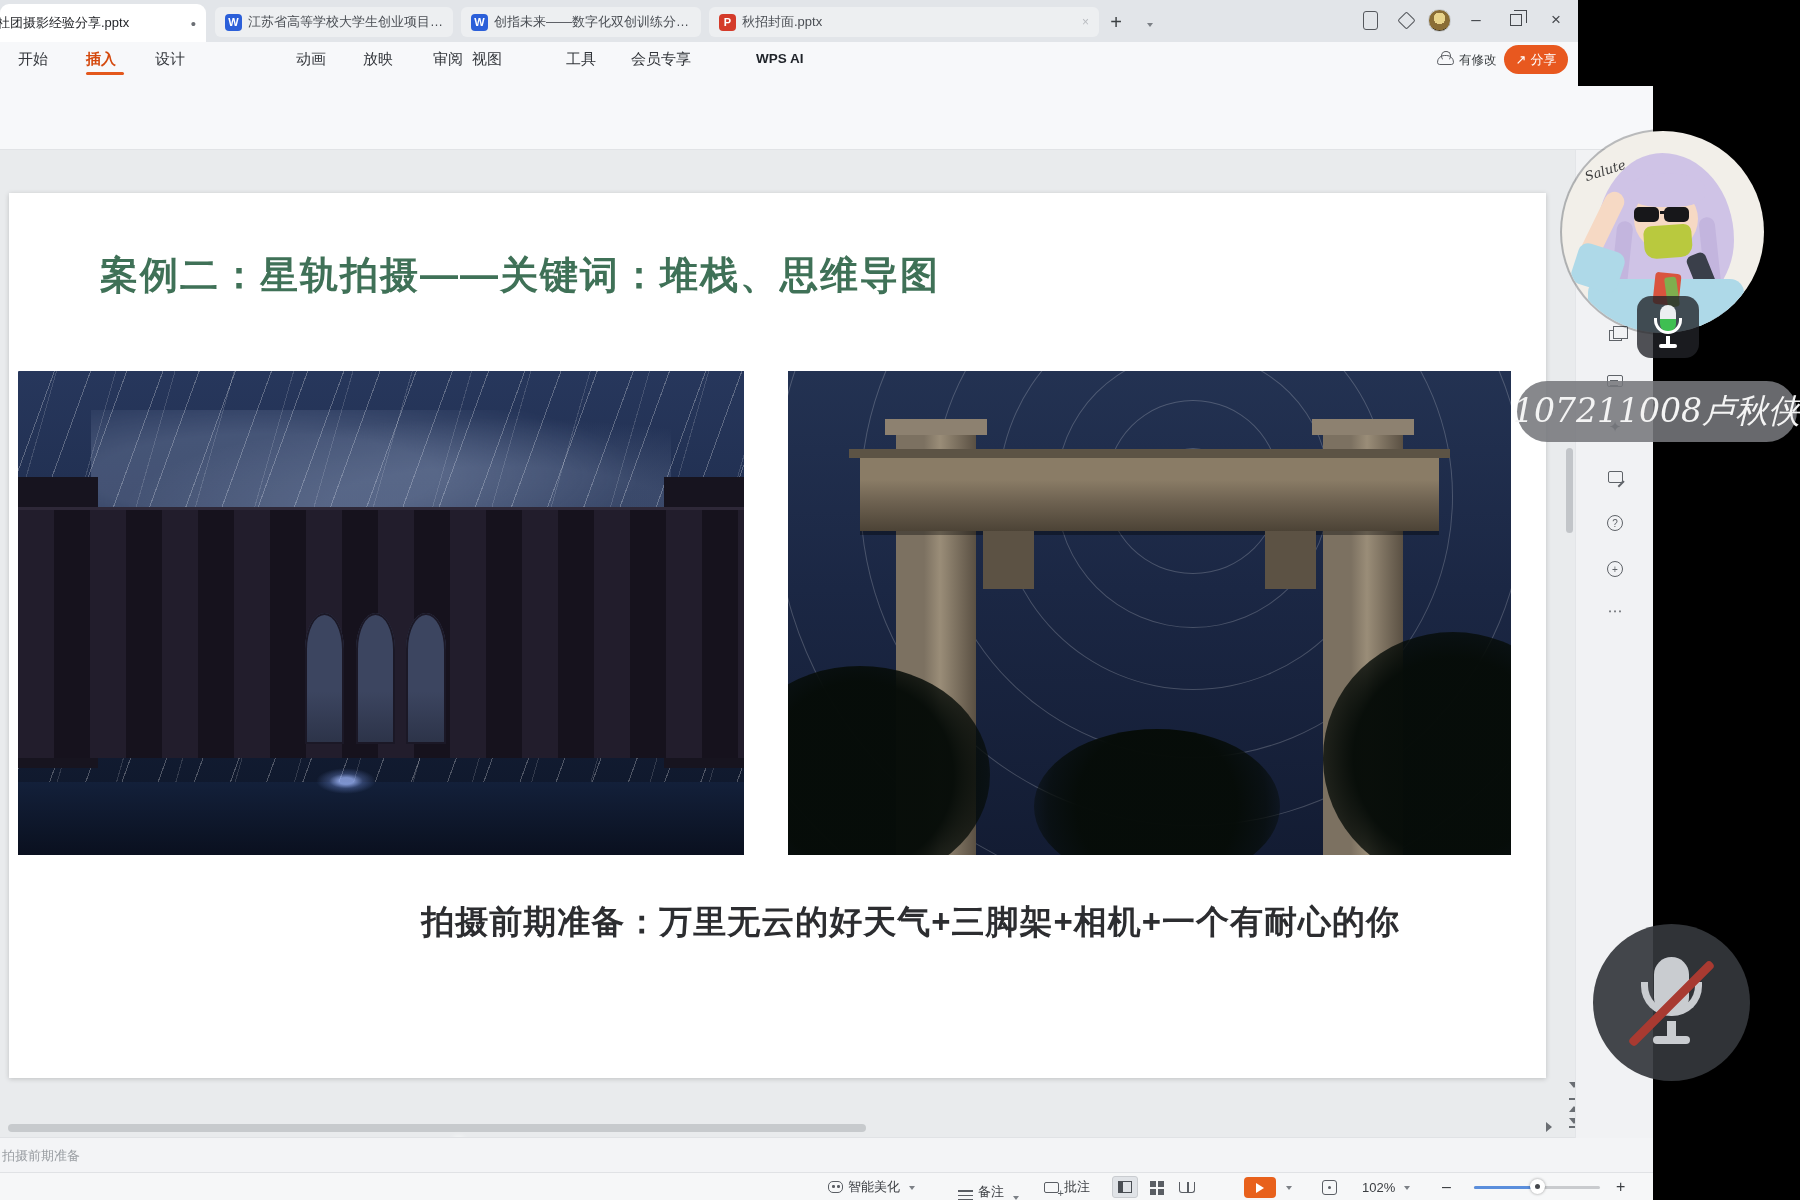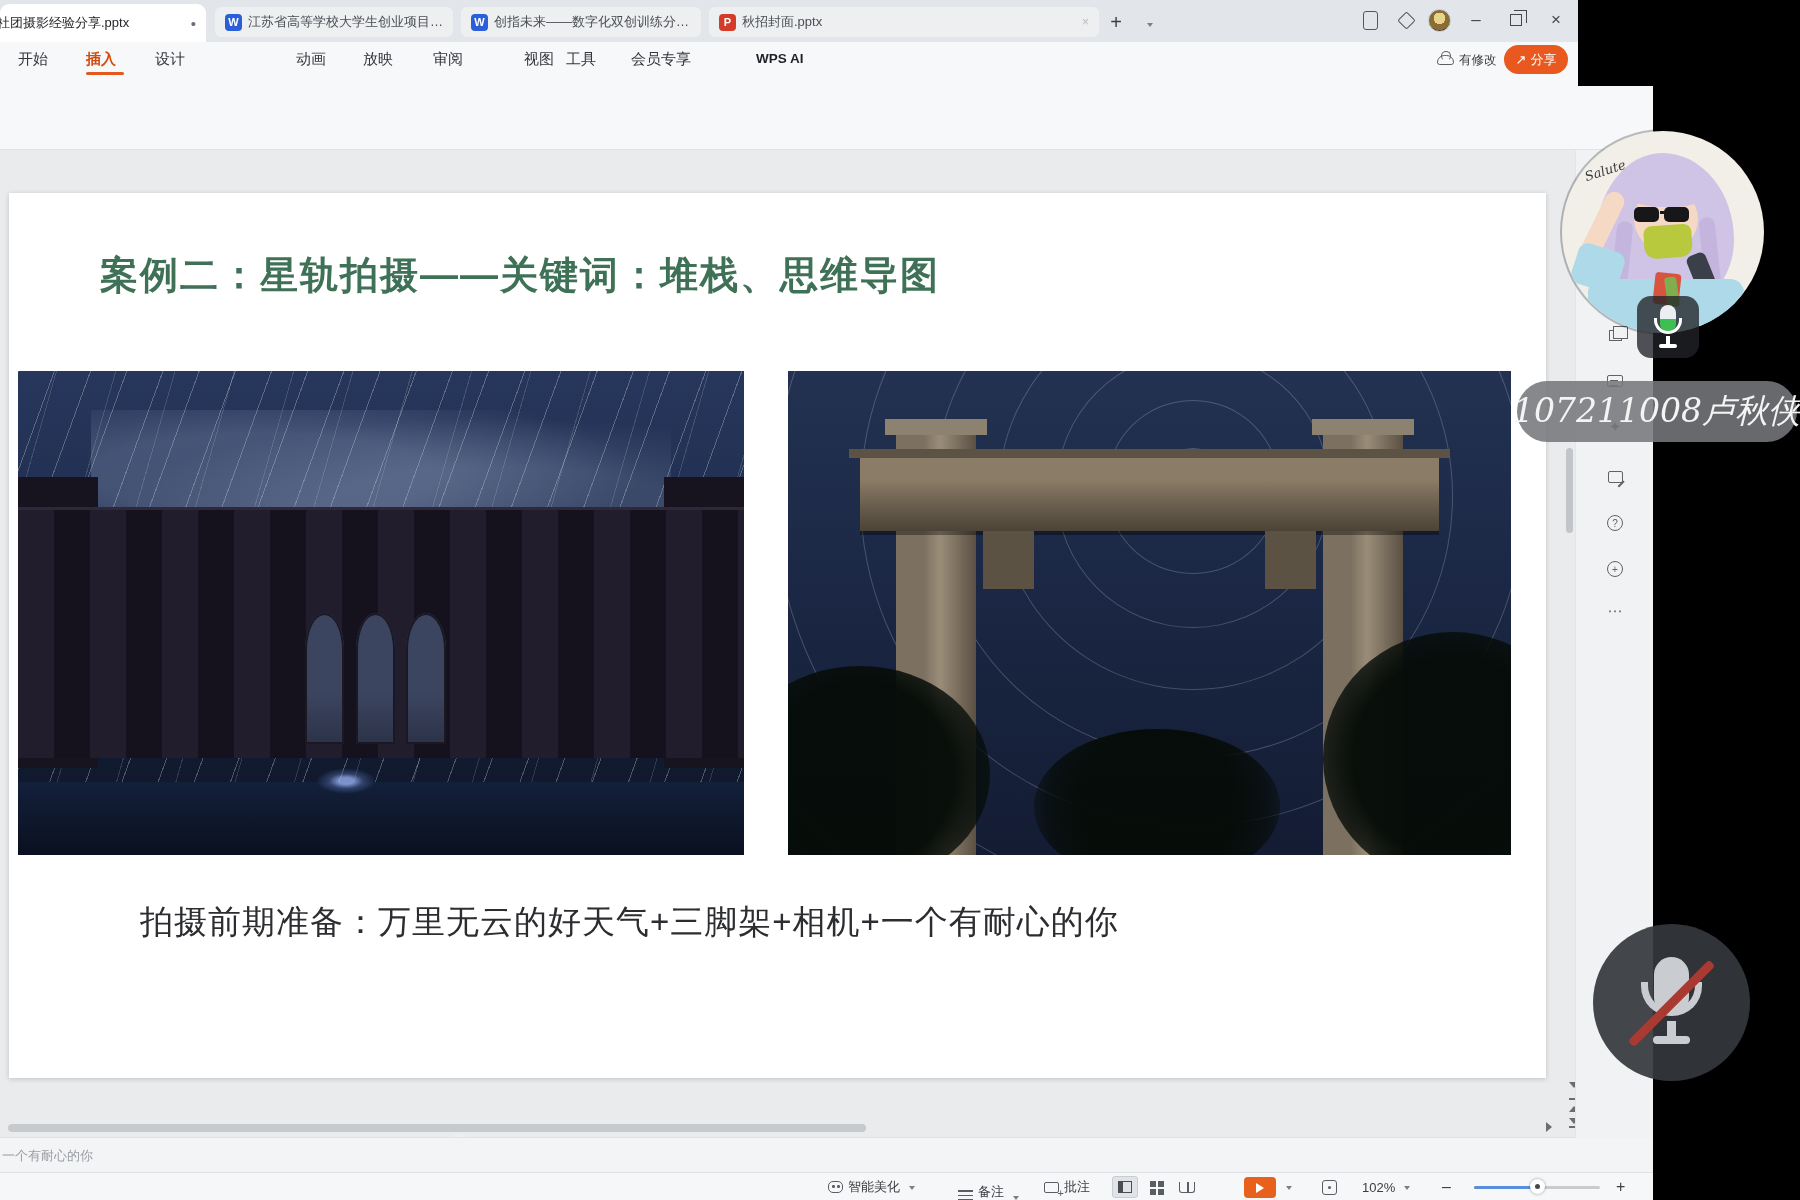--- a/index.html
+++ b/index.html
@@ -95,21 +95,21 @@
   .i-object { position:relative; width:15px; height:13px; border:1.6px solid #5a5e64; border-radius:2px; }
   .i-object::before { content:""; position:absolute; left:-4px; top:-4px; width:8px; height:7px; background:#f7f8fa; border:1.6px solid #5a5e64; }
   .i-clip { width:9px; height:16px; border:1.8px solid #5a5e64; border-radius:5px; transform:rotate(40deg); }
   .i-more { position:relative; width:20px; height:17px; border:1.6px solid #5a5e64; border-radius:3px; }
   .i-more::after { content:""; position:absolute; right:2px; bottom:2px; width:7px; height:7px; background:#7fae4e; border-radius:50% 0 50% 50%; }
 
   
   .docarea { position:absolute; left:0; top:150px; width:1575px; height:988px; background:#e9ebed; }
   .slide { position:absolute; left:9px; top:193px; width:1537px; height:885px; background:#fff; box-shadow:0 1px 5px rgba(0,0,0,.18); }
   .slide-title { position:absolute; left:100px; top:250px; font-size:38px; font-weight:bold; letter-spacing:2px; color:#3f7157; }
-  .slide-caption { position:absolute; left:140px; top:900px; width:1260px; text-align:left; font-size:33px; font-weight:normal; letter-spacing:1px; color:#2c2d30; }
+  .slide-caption { position:absolute; left:140px; top:900px; width:1260px; text-align:right; font-size:33px; font-weight:bold; letter-spacing:1px; color:#2c2d30; }
 
   
   .photoL { position:absolute; left:18px; top:371px; width:726px; height:484px; overflow:hidden;
             background:linear-gradient(180deg,#27375c 0%,#1e2c4c 40%,#15203a 60%,#0d1526 100%); }
   .trails { position:absolute; inset:-40px; background:
       repeating-linear-gradient(110deg, rgba(255,255,255,0) 0 17px, rgba(255,255,255,.26) 17px 18px, rgba(255,255,255,0) 18px 34px),
       repeating-linear-gradient(106deg, rgba(255,255,255,0) 0 29px, rgba(255,255,255,.14) 29px 30px, rgba(255,255,255,0) 30px 57px); }
   .cloudwisp { position:absolute; left:10%; top:8%; width:80%; height:34%;
       background:radial-gradient(ellipse at 30% 40%, rgba(190,205,235,.22) 0 30%, transparent 65%),
                  radial-gradient(ellipse at 70% 60%, rgba(190,205,235,.16) 0 30%, transparent 65%); }
@@ -262,21 +262,21 @@
     </div>
 
     <div class="menubar">
       <div class="menu" style="left:18px;">开始</div>
       <div class="menu menu-active" style="left:86px;">插入</div>
       <div class="menu" style="left:155px;">设计</div>
       <div class="menu" style="left:226px;margin-top:28px;">切换</div>
       <div class="menu" style="left:296px;">动画</div>
       <div class="menu" style="left:363px;">放映</div>
       <div class="menu" style="left:433px;">审阅</div>
-      <div class="menu" style="left:524px;">视图</div>
+      <div class="menu" style="left:472px;">视图</div>
       <div class="menu" style="left:566px;">工具</div>
       <div class="menu" style="left:631px;">会员专享</div>
       <div class="mdiv"></div>
       <div class="wpsai-logo"></div>
       <div class="wpsai-txt">WPS AI</div>
       <div class="search-ic"></div>
     </div>
     <div class="ins-underline"></div>
 
     <div class="modified">
@@ -479,21 +479,21 @@
     <div class="dot" style="left:588px;"></div>
     <div class="dot" style="left:622px;"></div>
     <div class="dot" style="left:656px;"></div>
     <div class="dot" style="left:690px;"></div>
     <div class="dot" style="left:724px;"></div>
     <div class="dot" style="left:758px;"></div>
     <div class="dot" style="left:792px;"></div>
     <div class="dot" style="left:826px;"></div>
 
     <div class="notesbar">
-      <div class="notes-ph">一个有耐心的你</div>
+      <div class="notes-ph">拍摄前期准备</div>
     </div>
 
     <div class="statusbar">
       <div class="sb" style="left:828px;">
         <span class="i-robot"></span>
         <span>智能美化</span>
           <span class="cv"></span>
       </div>
       <div class="sb" style="left:958px;align-items:flex-end;">
         <span class="i-lines"></span>

